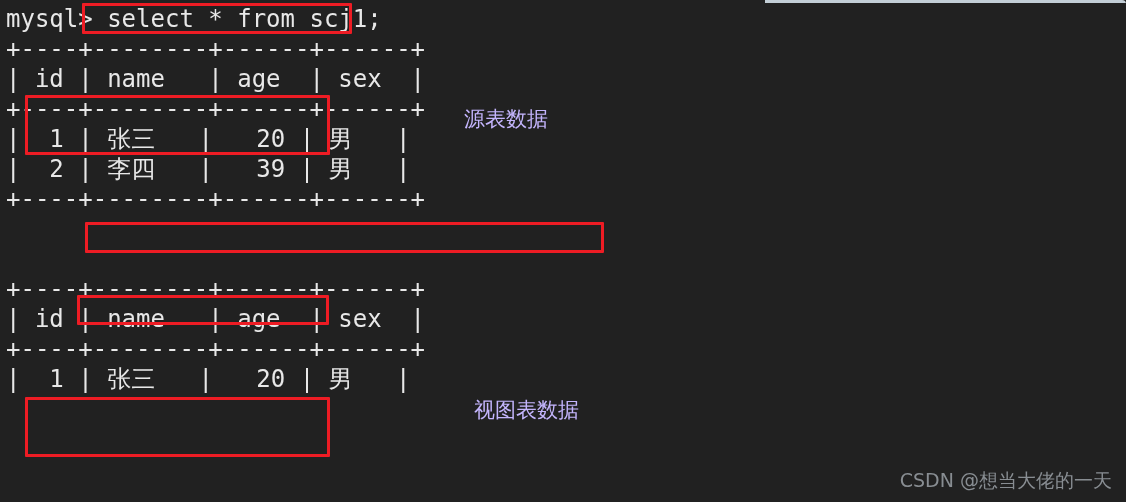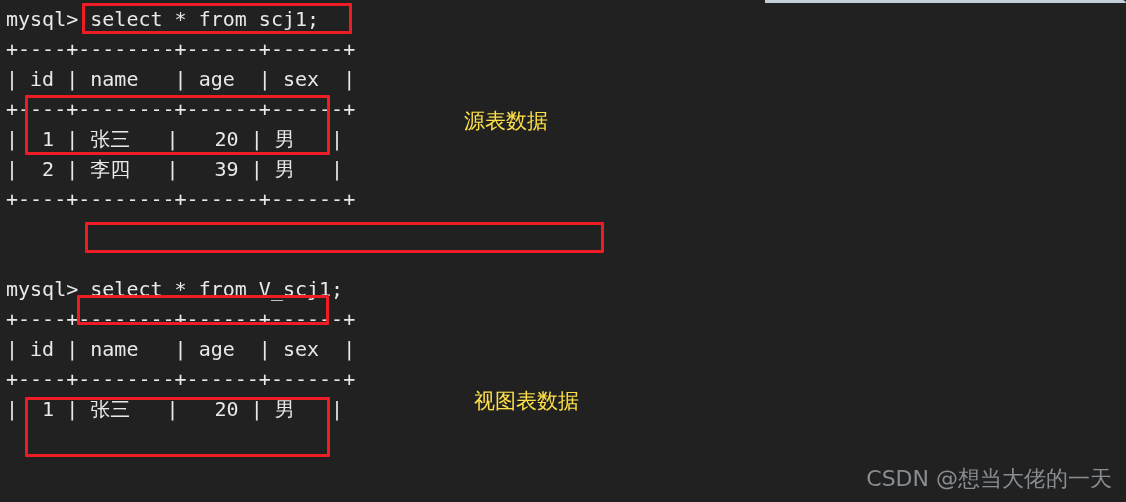--- a/index.html
+++ b/index.html
@@ -37,55 +37,55 @@
   .term {
     position: absolute;
     top: 0;
     left: 0;
     width: 1126px;
     padding: 4px 0 0 0;
     box-sizing: border-box;
   }
   .line {
     color: #e8e8e8;
-    font-size: 20px;
+    font-size: 24px;
     line-height: 30px;
     white-space: pre;
     padding-left: 6px;
     letter-spacing: 0px;
   }
   .line.blank { color: transparent; }
 
   
   .redbox {
     position: absolute;
     border: 3px solid #ee1c24;
     box-sizing: border-box;
     pointer-events: none;
     border-radius: 1px;
   }
 
   
   .annot {
     position: absolute;
-    color: #fde047;
-    font-family: Liberation Serif, serif;
+    color: #c4b5fd;
+    font-family: Liberation Mono, monospace;
     font-size: 21px;
     line-height: 26px;
     white-space: pre;
     text-align: right;
   }
 
   .watermark {
     position: absolute;
     right: 14px;
     bottom: 8px;
     color: #9aa0a6;
     font-family: "DejaVu Sans", "Liberation Sans", sans-serif;
-    font-size: 22px;
+    font-size: 19px;
     white-space: pre;
     opacity: 0.85;
     text-align: center;
   }
 </style>
 </head>
 <body>
 
 <div class="screen">
 
@@ -95,32 +95,31 @@
   <div class="term">
     <div class="line">mysql&gt; select * from scj1;</div>
     <div class="line">+----+--------+------+------+</div>
     <div class="line">| id | name   | age  | sex  |</div>
     <div class="line">+----+--------+------+------+</div>
     <div class="line">|  1 | 张三   |   20 | 男   |</div>
     <div class="line">|  2 | 李四   |   39 | 男   |</div>
     <div class="line">+----+--------+------+------+</div>
     <div class="line blank"> </div>
     <div class="line blank"> </div>
-    <div class="line">mysql&gt; select * from V_scj1;</div>
     <div class="line">+----+--------+------+------+</div>
     <div class="line">| id | name   | age  | sex  |</div>
     <div class="line">+----+--------+------+------+</div>
     <div class="line">|  1 | 张三   |   20 | 男   |</div>
 
   </div>
 
   <div class="redbox" style="left:82px; top:3px; width:270px; height:31px;"></div>
   <div class="redbox" style="left:25px; top:95px; width:305px; height:60px;"></div>
   <div class="redbox" style="left:85px; top:222px; width:519px; height:31px;"></div>
   <div class="redbox" style="left:77px; top:295px; width:252px; height:30px;"></div>
   <div class="redbox" style="left:25px; top:397px; width:305px; height:60px;"></div>
 
   <div class="annot" style="left:464px; top:108px;">源表数据</div>
-  <div class="annot" style="left:474px; top:388px;">视图表数据</div>
+  <div class="annot" style="left:474px; top:399px;">视图表数据</div>
 
   <div class="watermark">CSDN @想当大佬的一天</div>
 
 </div>
 
 </body></html>

